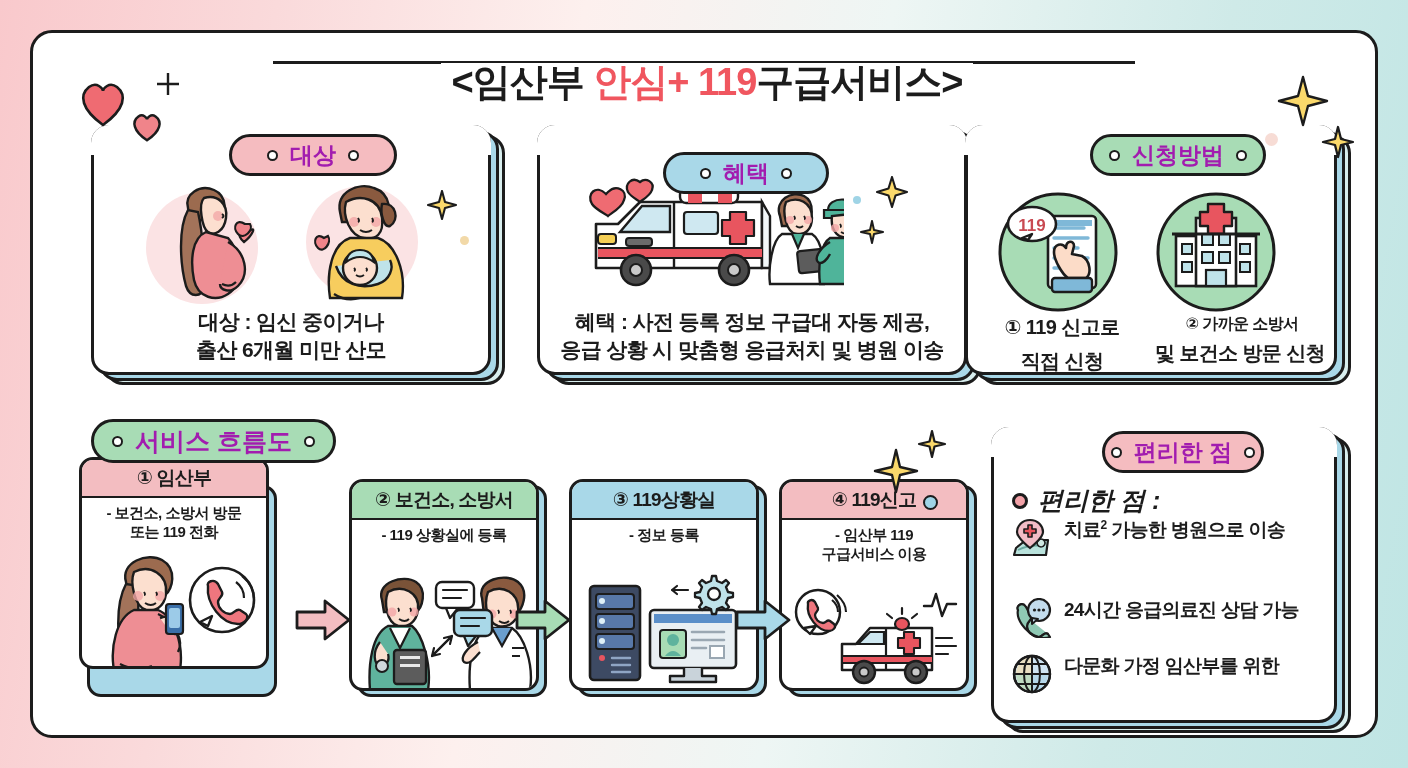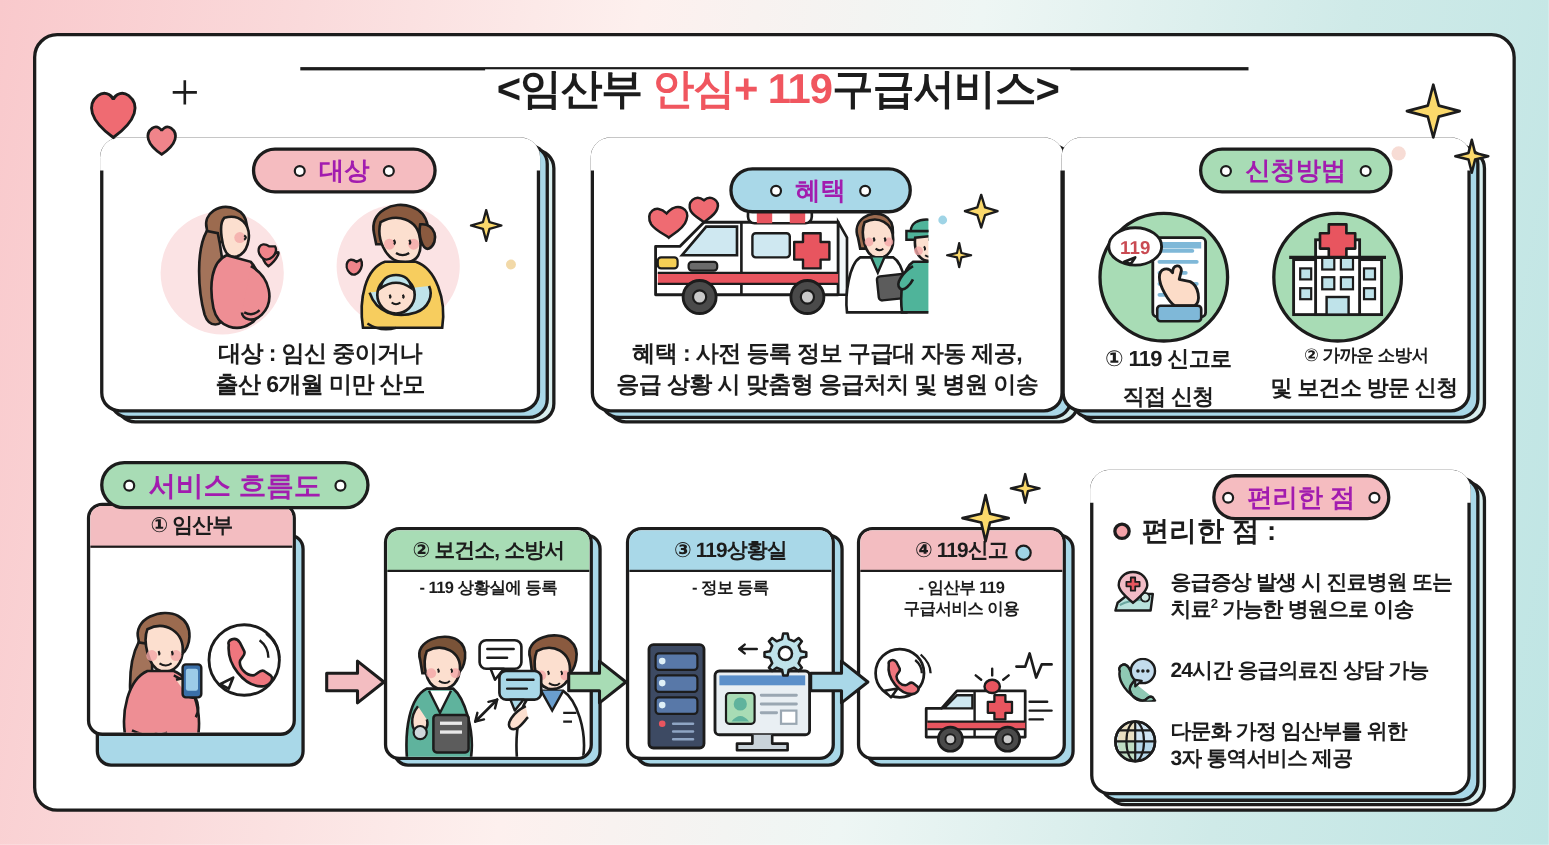--- a/index.html
+++ b/index.html
@@ -293,20 +293,24 @@
 
   <div class="badge green" style="left:58px;top:386px;width:245px;height:44px;border-radius:22px;font-size:25px;">
     <span class="dot"></span>
     <span>서비스 흐름도</span>
     <span class="dot"></span>
   </div>
 
   <div class="step-shadow" style="left:54px;top:452px;"></div>
   <div class="step" style="left:46px;top:424px;">
     <div class="step-head pink">① 임산부</div>
+    <div class="step-body">
+      <div>- 보건소, 소방서 방문</div>
+      <div>또는 119 전화</div>
+    </div>
     <svg style="position:absolute;left:14px;top:92px;" width="164" height="118" viewBox="0 0 164 118">
       <path d="M30 30 C24 10 52 0 66 8 C82 17 76 38 70 42 L32 42Z" fill="#9c6b4f" stroke="#1c1c1c" stroke-width="2.4"></path>
       <path d="M30 32 C18 54 22 92 28 116 L46 116 C44 88 40 50 44 34Z" fill="#a3735a" stroke="#1c1c1c" stroke-width="2.4"></path>
       <path d="M38 20 C54 12 72 22 70 42 C68 56 58 60 50 58 C38 54 34 30 38 20Z" fill="#fcdfcf" stroke="#1c1c1c" stroke-width="2.4"></path>
       <circle cx="42" cy="44" r="5" fill="#f3a6a6" opacity="0.8"></circle>
       <circle cx="64" cy="44" r="5" fill="#f3a6a6" opacity="0.8"></circle>
       <path d="M48 40 q2 3 0 3 M60 40 q2 3 0 3" stroke="#1c1c1c" stroke-width="1.9"></path>
       <path d="M49 51 q6 4 11 0" stroke="#1c1c1c" stroke-width="1.9" fill="none"></path>
       <path d="M38 58 C20 66 14 96 18 118 L84 118 C88 92 78 64 62 58Z" fill="#ee8e94" stroke="#1c1c1c" stroke-width="2.4"></path>
       <path d="M62 62 C80 70 88 90 82 100" fill="none" stroke="#1c1c1c" stroke-width="2.4"></path>
@@ -431,35 +435,34 @@
       <circle cx="126" cy="86" r="4.5" fill="#c9c9c9" stroke="#1c1c1c" stroke-width="1.8"></circle>
       <path d="M146 52 h16 M146 60 h20 M146 68 h12" stroke="#1c1c1c" stroke-width="2.2" stroke-linecap="round"></path>
       <path d="M134 20 L142 20 L146 8 L152 30 L157 18 L166 18" fill="none" stroke="#1c1c1c" stroke-width="2.4" stroke-linejoin="round" stroke-linecap="round"></path>
     </svg>
   </div>
 
   <div class="card-shadow2" style="left:972px;top:404px;width:346px;height:296px;"></div>
   <div class="card-shadow" style="left:966px;top:400px;width:346px;height:296px;"></div>
   <div class="card" style="left:958px;top:394px;width:346px;height:296px;">
     <div class="card-cap"></div>
-    <div class="conv-title" style="left:18px;top:36px;">
+    <div class="conv-title" style="left:18px;top:54px;font-style:italic;">
       <span class="ring"></span>
       <span>편리한 점 :</span>
     </div>
 
     <div class="conv-item" style="left:18px;top:88px;width:312px;">
       <svg class="ico" viewBox="0 0 40 40">
         <path d="M4 30 L14 22 L36 22 L34 37 L2 37Z" fill="#b9e2dc" stroke="#1c1c1c" stroke-width="2.2" stroke-linejoin="round"></path>
         <path d="M6 32 q12 -6 26 -4" stroke="#6aa79f" stroke-width="1.8" fill="none"></path>
         <path d="M29 29 a4 4 0 1 1 0.1 0" fill="#cfe8e2" stroke="#1c1c1c" stroke-width="1.6"></path>
         <path d="M18 2 C10 2 5 8 5 14 C5 20 18 30 18 30 C18 30 31 20 31 14 C31 8 26 2 18 2Z" fill="#f2bcc6" stroke="#1c1c1c" stroke-width="2.2"></path>
         <path d="M16 7 h4 v4 h4 v4 h-4 v4 h-4 v-4 h-4 v-4 h4Z" fill="#e8555f" stroke="#1c1c1c" stroke-width="1.6" stroke-linejoin="round"></path>
       </svg>
       <div>
-        <div>응급증상 발생 시 진료병원 또는</div>
         <div><span>치료</span><span class="sup">2</span><span> 가능한 병원으로 이송</span></div>
       </div>
     </div>
 
     <div class="conv-item" style="left:18px;top:168px;width:312px;">
       <svg class="ico" viewBox="0 0 40 40">
         <path d="M6 12 C4 8 10 3 14 9 L19 18 C21 22 15 23 15 28 C15 34 21 39 27 39 C31 39 32 33 36 36" fill="#8fc9b4" stroke="#1c1c1c" stroke-width="2.2" stroke-linejoin="round"></path>
         <path d="M6 12 C4 8 10 3 14 9 L19 18 C21 22 15 23 15 28 C15 34 21 39 27 39 C31 39 32 33 36 36 L38 39 C38 39 32 41 26 39 C12 34 4 20 6 12Z" fill="#8fc9b4" stroke="#1c1c1c" stroke-width="2.2" stroke-linejoin="round"></path>
         <circle cx="27" cy="12" r="11" fill="#c3dced" stroke="#1c1c1c" stroke-width="2.2"></circle>
         <path d="M20 20 L20 26 L26 21Z" fill="#c3dced" stroke="#1c1c1c" stroke-width="2" stroke-linejoin="round"></path>
@@ -478,21 +481,20 @@
         <path d="M20 2 C12 2 4 10 4 20 L20 20Z" fill="#e9dfc2"></path>
         <path d="M4 20 C4 30 12 38 20 38 L20 20Z" fill="#bfdcc2"></path>
         <path d="M20 20 L36 20 C36 30 28 38 20 38Z" fill="#b6d8ea"></path>
         <ellipse cx="20" cy="20" rx="8" ry="18" fill="none" stroke="#1c1c1c" stroke-width="2"></ellipse>
         <path d="M2 20 h36 M5 10 h30 M5 30 h30" stroke="#1c1c1c" stroke-width="2"></path>
         <path d="M20 2 v36" stroke="#1c1c1c" stroke-width="2"></path>
         <circle cx="20" cy="20" r="18" fill="none" stroke="#1c1c1c" stroke-width="2.3"></circle>
       </svg>
       <div>
         <div>다문화 가정 임산부를 위한</div>
-        <div>3자 통역서비스 제공</div>
       </div>
     </div>
   </div>
   <div class="badge pink" style="left:1069px;top:398px;width:162px;">
     <span class="dot"></span>
     <span>편리한 점</span>
     <span class="dot"></span>
   </div>
 
 </div>

